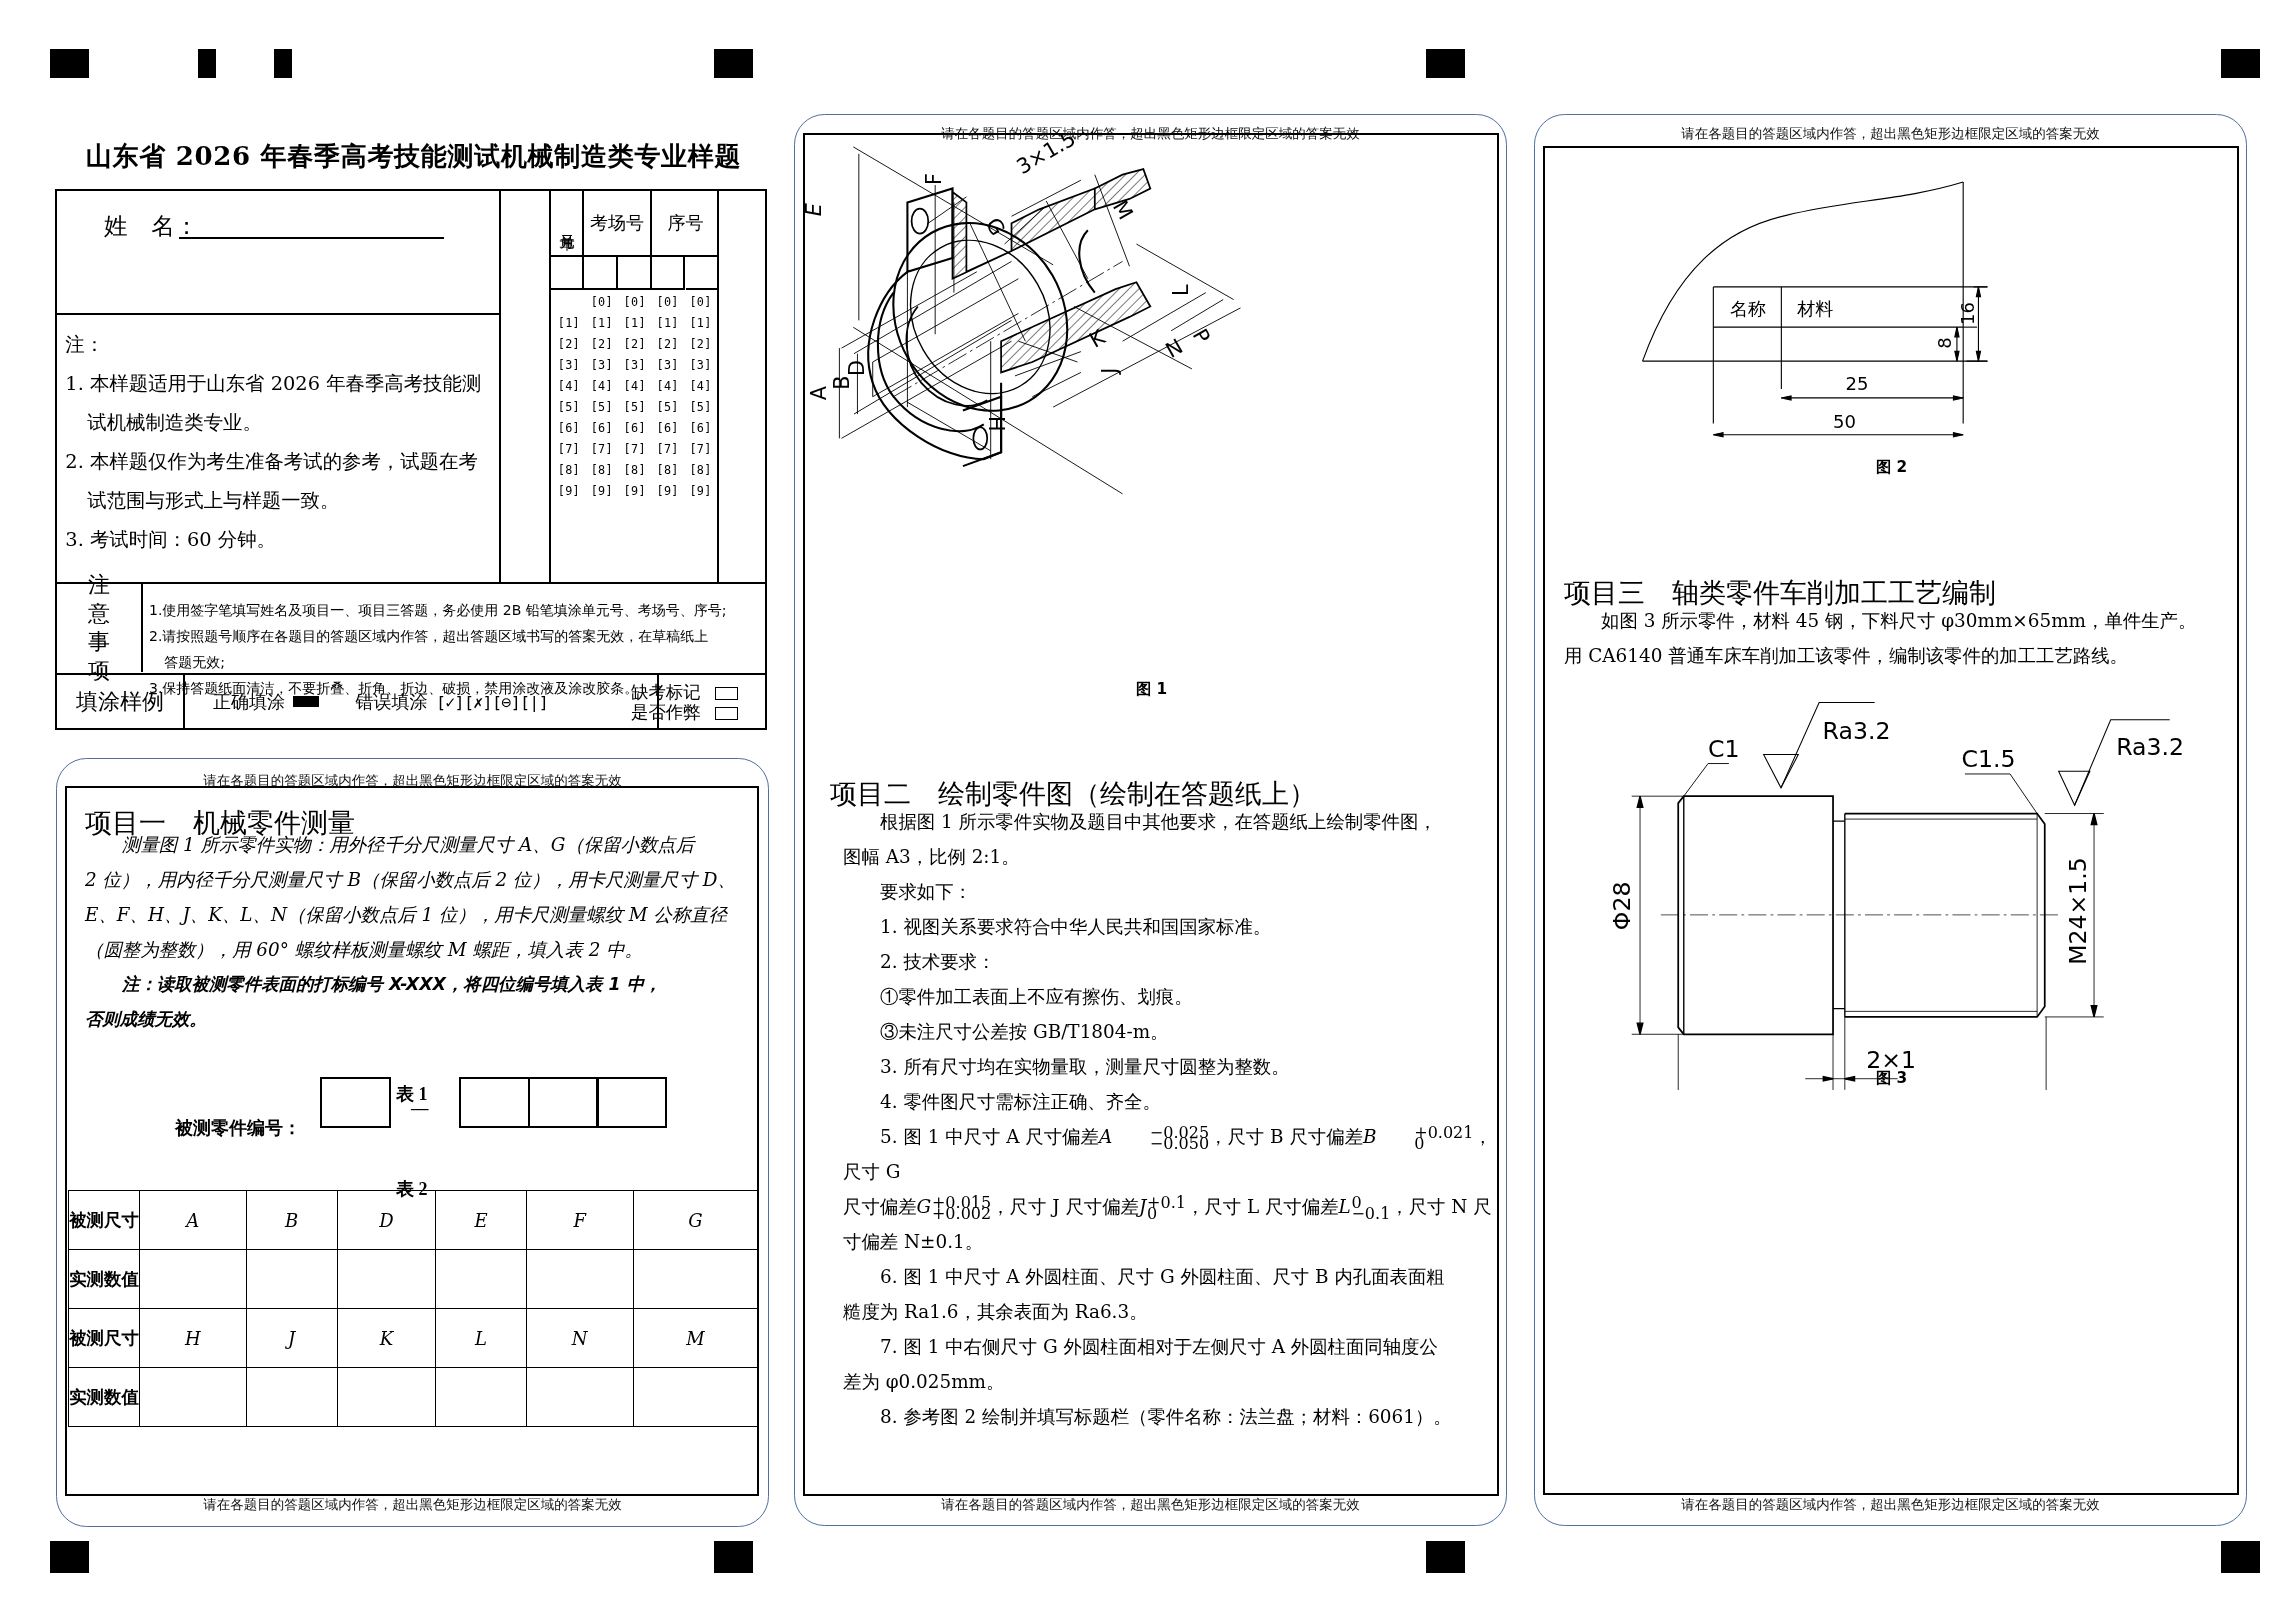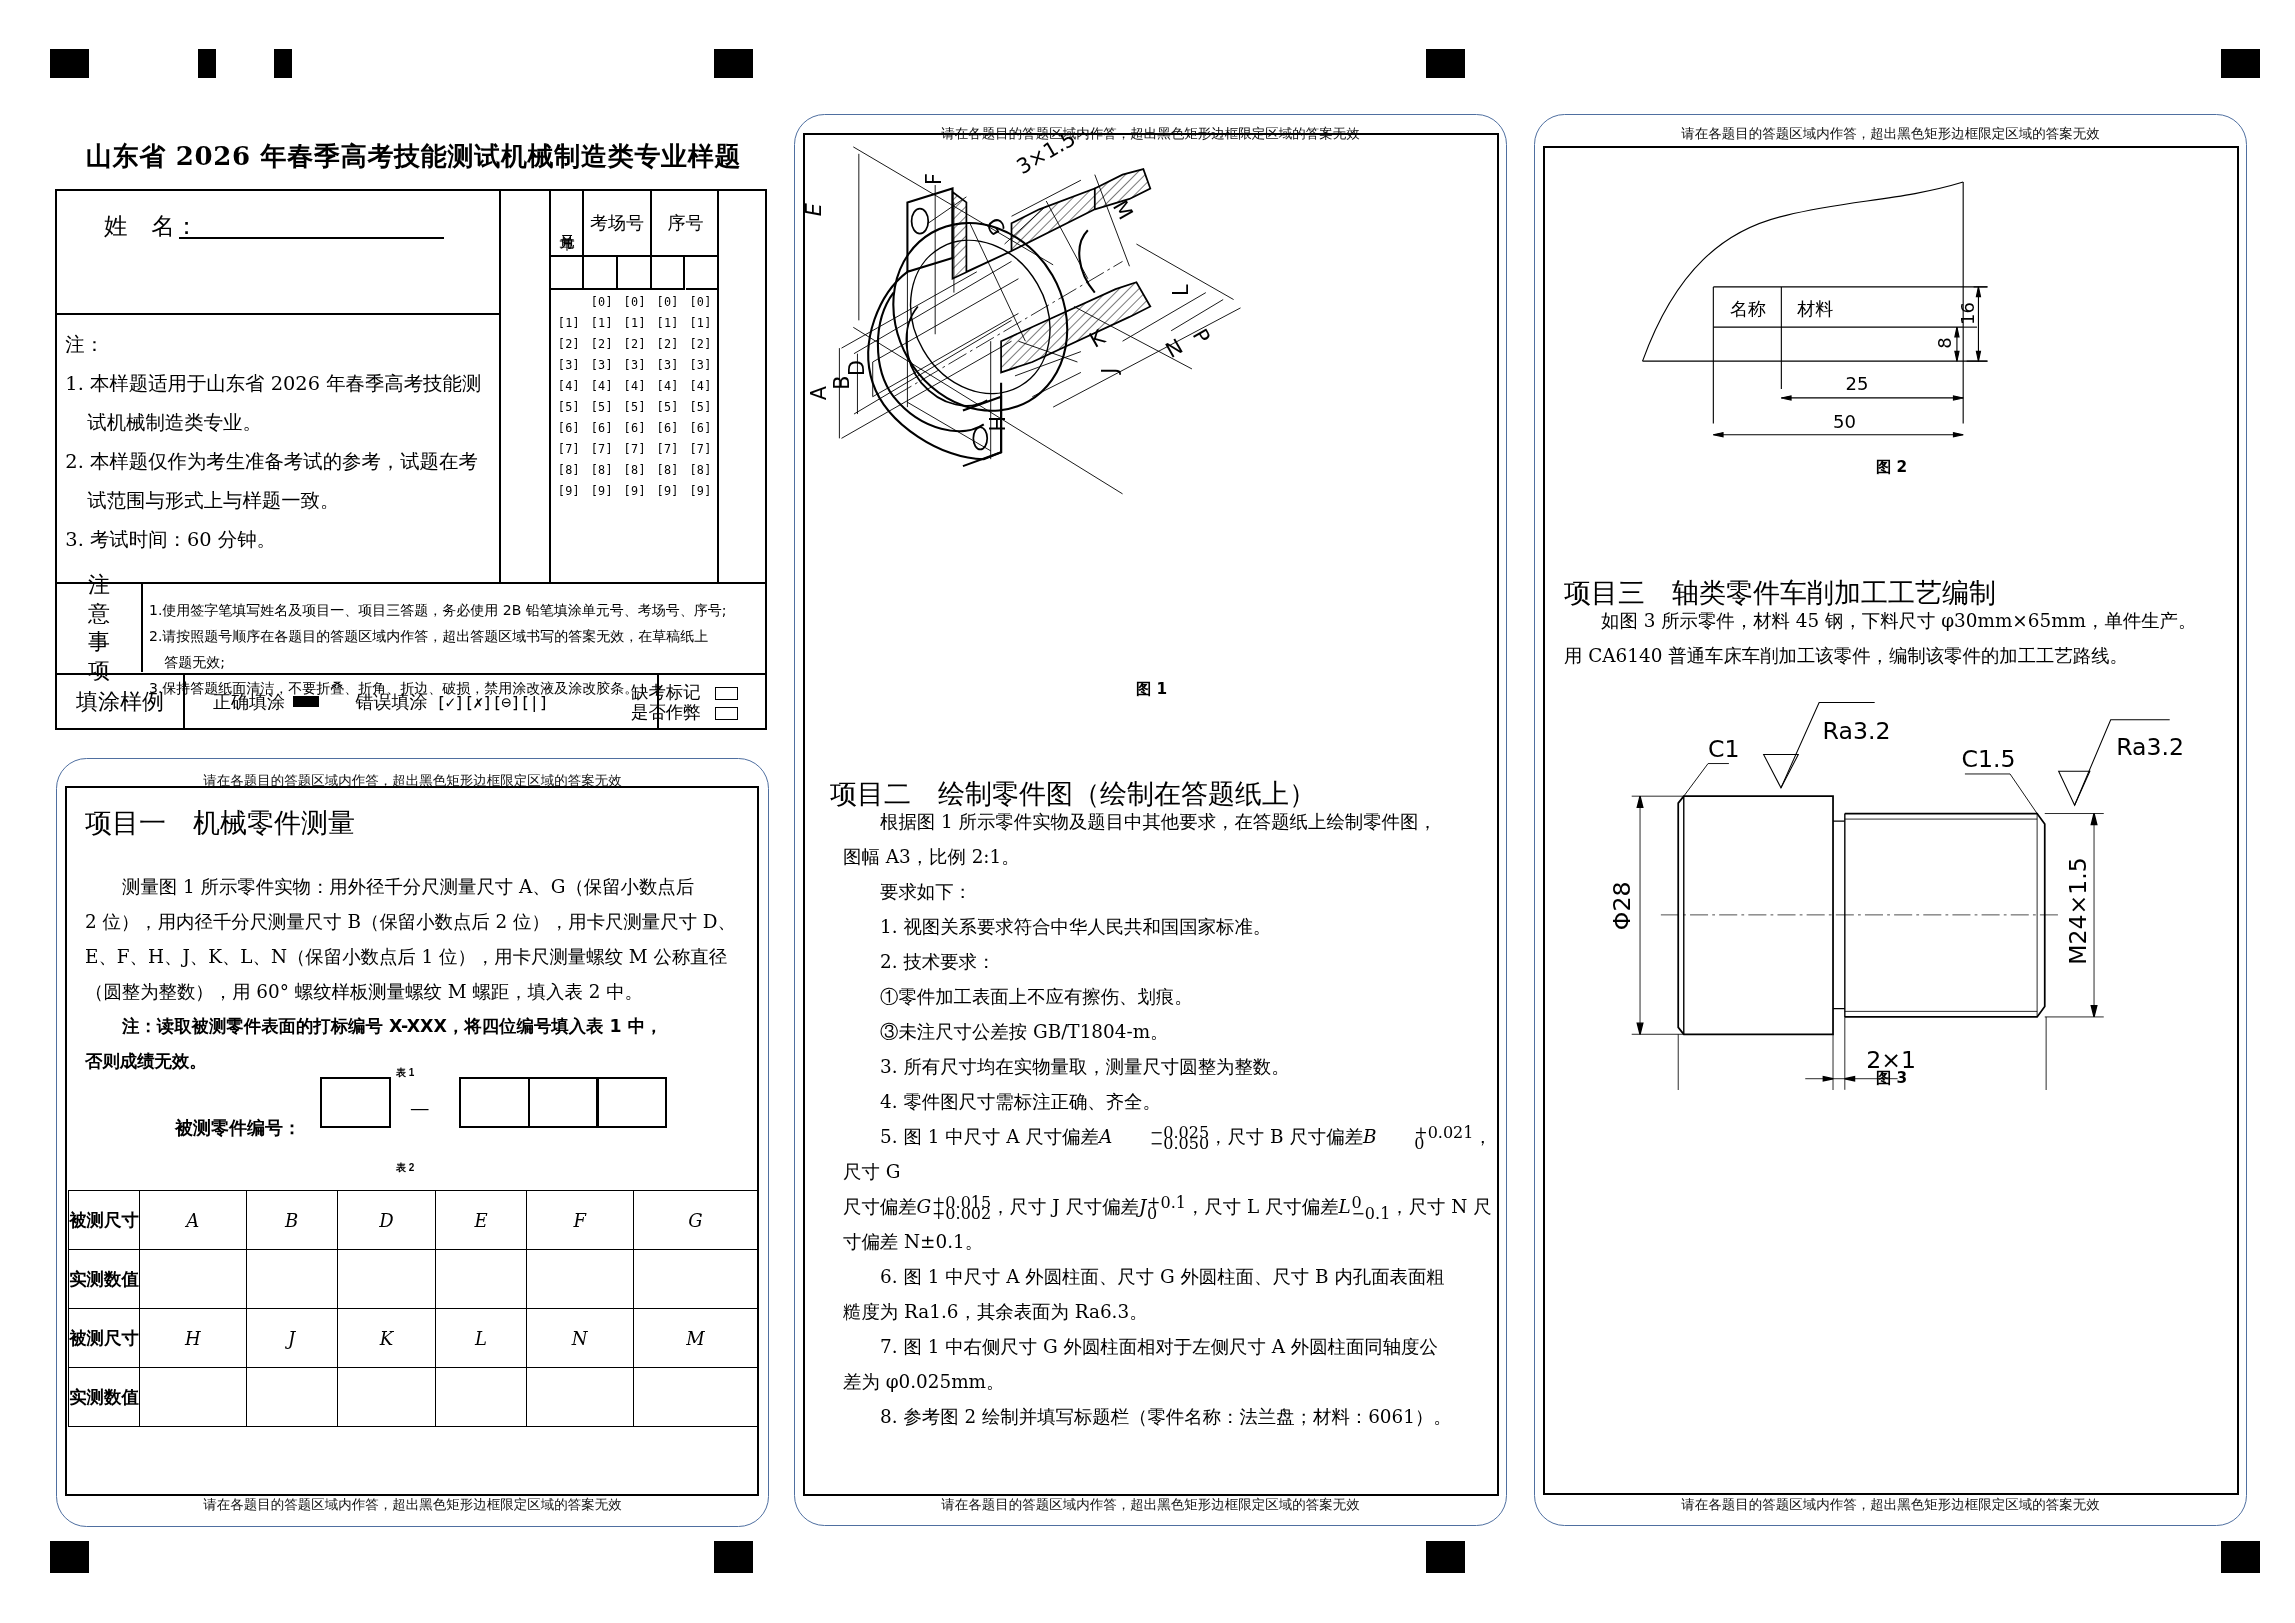--- a/index.html
+++ b/index.html
@@ -44,21 +44,21 @@
   .panel-note { position:absolute; left:0; right:0; text-align:center; font-size:13.5px; font-family:"DejaVu Sans","Liberation Sans",sans-serif; color:#111; }
   .panel-box { position:absolute; border:2.1px solid #000; box-sizing:border-box; }
 
   .sec-title { font-size:27px; font-family:Liberation Serif, serif; position:absolute;text-align:center; }
   .para { position:absolute; font-size:18.4px; line-height:35px; }
   .para .p { display:block; }
   .para .ind { text-indent:37px; }
   .bold-note { font-weight:bold; font-family:"DejaVu Sans","Liberation Sans",sans-serif; font-size:17.4px; }
   i { font-style:italic; }
 
-  .tbl-cap { position:absolute; font-size:10px; font-weight:bold; font-family:Liberation Sans, sans-serif; }
+  .tbl-cap { position:absolute; font-size:18px; font-weight:bold; font-family:Liberation Serif, serif;margin-top:16px; }
   .id-label { position:absolute; font-size:18px; font-weight:bold; font-family:"DejaVu Sans","Liberation Sans",sans-serif; }
   .id-box { position:absolute; border:2.1px solid #000; box-sizing:border-box; }
   .meas-tbl { position:absolute; border-collapse:collapse; font-size:18px; }
   .meas-tbl td { border:1.7px solid #000; text-align:center; height:58px; padding:0; }
   .meas-tbl td.hd { font-weight:bold; font-family:"DejaVu Sans","Liberation Sans",sans-serif; font-size:17.4px; line-height:25px; width:70px; }
   .meas-tbl td.sym { font-style:italic; font-family:"DejaVu Serif","Liberation Serif",serif; }
 
   .fig-cap { position:absolute; font-size:15.3px; font-weight:bold; font-family:"DejaVu Sans","Liberation Sans",sans-serif; }
   svg text { font-family:"DejaVu Sans","Liberation Sans",sans-serif; }
   .tol { display:inline-flex; flex-direction:column; vertical-align:middle; font-size:16px; line-height:11px; margin-left:0.7px; }
@@ -208,21 +208,21 @@
   </div>
 </div>
 
 <div class="panel" style="left:56px;top:758px;width:713px;height:769px;">
   <div class="panel-note" style="top:12.5px;">请在各题目的答题区域内作答，超出黑色矩形边框限定区域的答案无效</div>
   <div class="panel-note" style="top:737px;">请在各题目的答题区域内作答，超出黑色矩形边框限定区域的答案无效</div>
 </div>
 <div class="panel-box" style="left:65px;top:786px;width:694px;height:710px;"></div>
 
 <div class="sec-title" style="left:85px;top:805px;">项目一　机械零件测量</div>
-<div class="para" style="left:85px;top:869px;width:666px;">
+<div class="para" style="left:85px;top:827px;width:666px;font-style:italic;">
   <span class="p ind">测量图 1 所示零件实物：用外径千分尺测量尺寸 A、G（保留小数点后</span>
   <span class="p">2 位），用内径千分尺测量尺寸 B（保留小数点后 2 位），用卡尺测量尺寸 D、</span>
   <span class="p">E、F、H、J、K、L、N（保留小数点后 1 位），用卡尺测量螺纹 M 公称直径</span>
   <span class="p">（圆整为整数），用 60° 螺纹样板测量螺纹 M 螺距，填入表 2 中。</span>
   <span class="p ind bold-note">注：读取被测零件表面的打标编号 X-XXX，将四位编号填入表 1 中，</span>
   <span class="p bold-note">否则成绩无效。</span>
 </div>
 
 <div class="tbl-cap" style="left:396px;top:1066px;">表 1</div>
 <div class="id-label" style="left:175px;top:1116px;">被测零件编号：</div>

